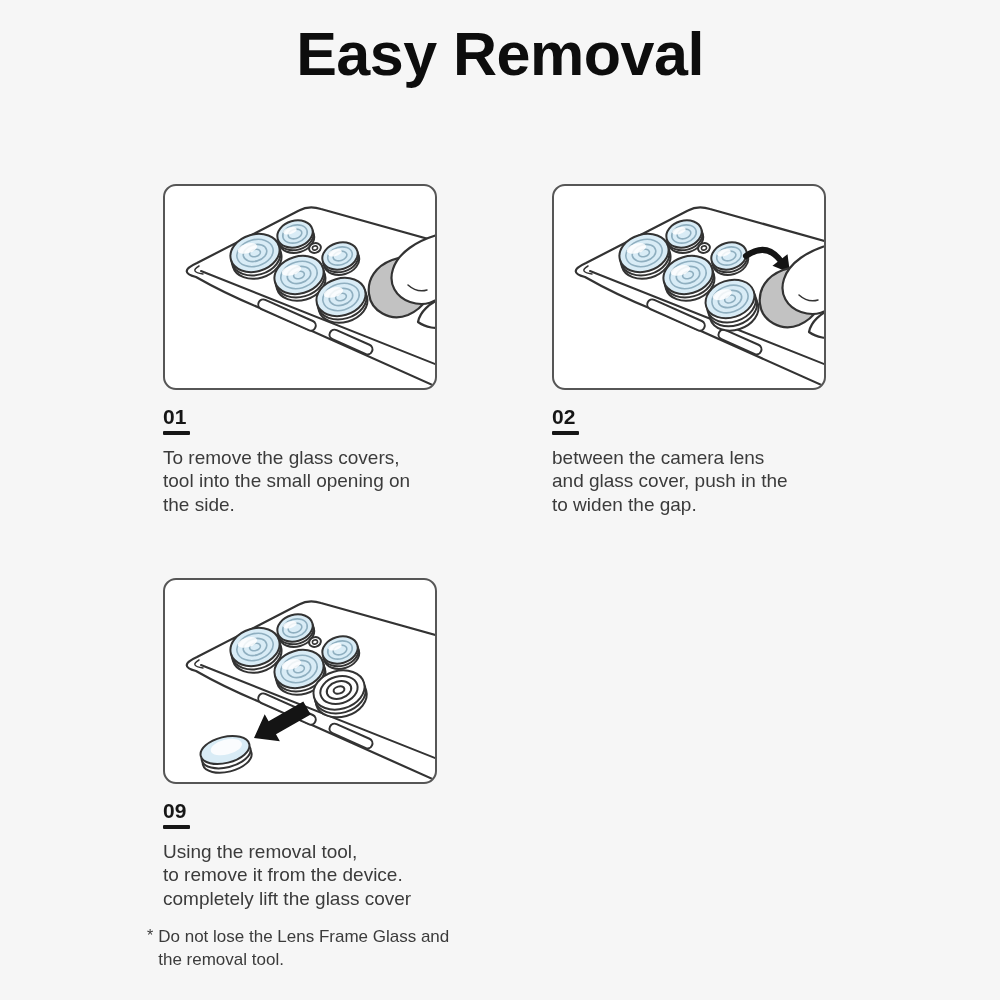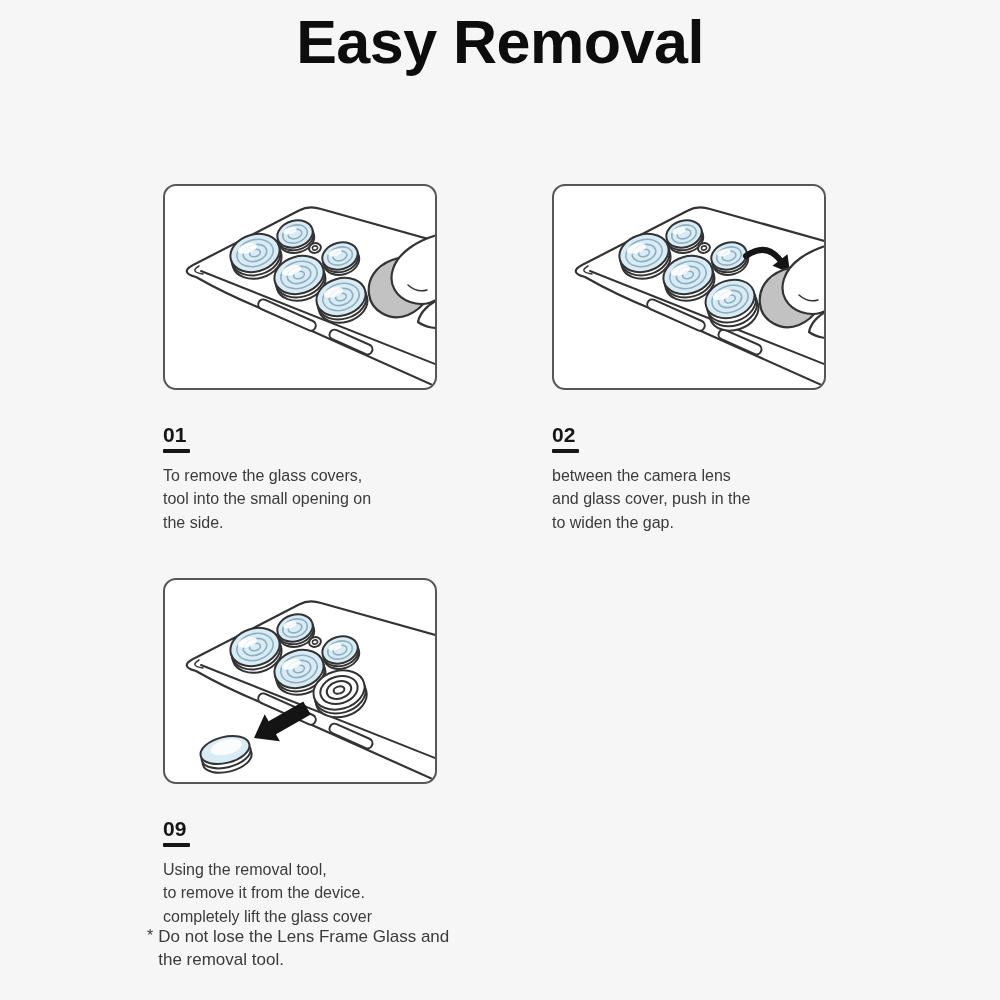--- a/index.html
+++ b/index.html
@@ -1,40 +1,40 @@
 <!DOCTYPE html>
 <html><head>
 <meta charset="utf-8">
 <style>
   html,body{margin:0;padding:0;}
   .page{
     position:relative;width:1000px;height:1000px;background:#f6f6f6;
     font-family:"Liberation Sans",sans-serif;overflow:hidden;color:#3a3a3a;
   }
   .title{
-    position:absolute;top:12px;left:0;right:0;margin:0;text-align:center;
+    position:absolute;top:12px;left:0;right:0;margin:12px;text-align:center;
     font-size:61px;line-height:1;font-weight:800;letter-spacing:-0.5px;color:#0d0d0d;
   }
   .step{position:absolute;width:330px;}
   .step-1{left:163px;top:184px;}
   .step-2{left:552px;top:184px;}
   .step-3{left:163px;top:578px;}
   .panel{
     width:274px;height:206px;box-sizing:border-box;background:#fff;
     border:2px solid #565656;border-radius:13px;overflow:hidden;
   }
   .panel svg{display:block;width:270px;height:202px;}
   .step-num{
-    margin-top:33px;font-size:21px;font-weight:800;color:#161616;line-height:1.1;
+    margin-top:15px;font-size:21px;font-weight:800;color:#161616;line-height:1.1;
   }
   .step-num::after{
     content:"";display:block;width:27px;height:3.5px;background:#161616;
     margin-top:3px;border-radius:1px;
   }
-  .step-text{margin-top:11px;font-size:16px;line-height:23.5px;color:#3b3b3b;}
+  .step-text{margin-top:11px;font-size:19px;line-height:23.5px;color:#3b3b3b;}
   .step-text div{white-space:nowrap;}
   .footnote{
     position:absolute;left:147px;top:926px;display:flex;gap:5px;
     font-size:17px;line-height:22.5px;color:#3b3b3b;
   }
   .footnote .mark{font-size:16px;line-height:20px;}
   .fn-lines div{white-space:nowrap;}
   
   .ol{fill:none;stroke:#333;stroke-width:2.2;stroke-linecap:round;stroke-linejoin:round;}
   .ol2{fill:none;stroke:#333;stroke-width:2;stroke-linecap:round;}

